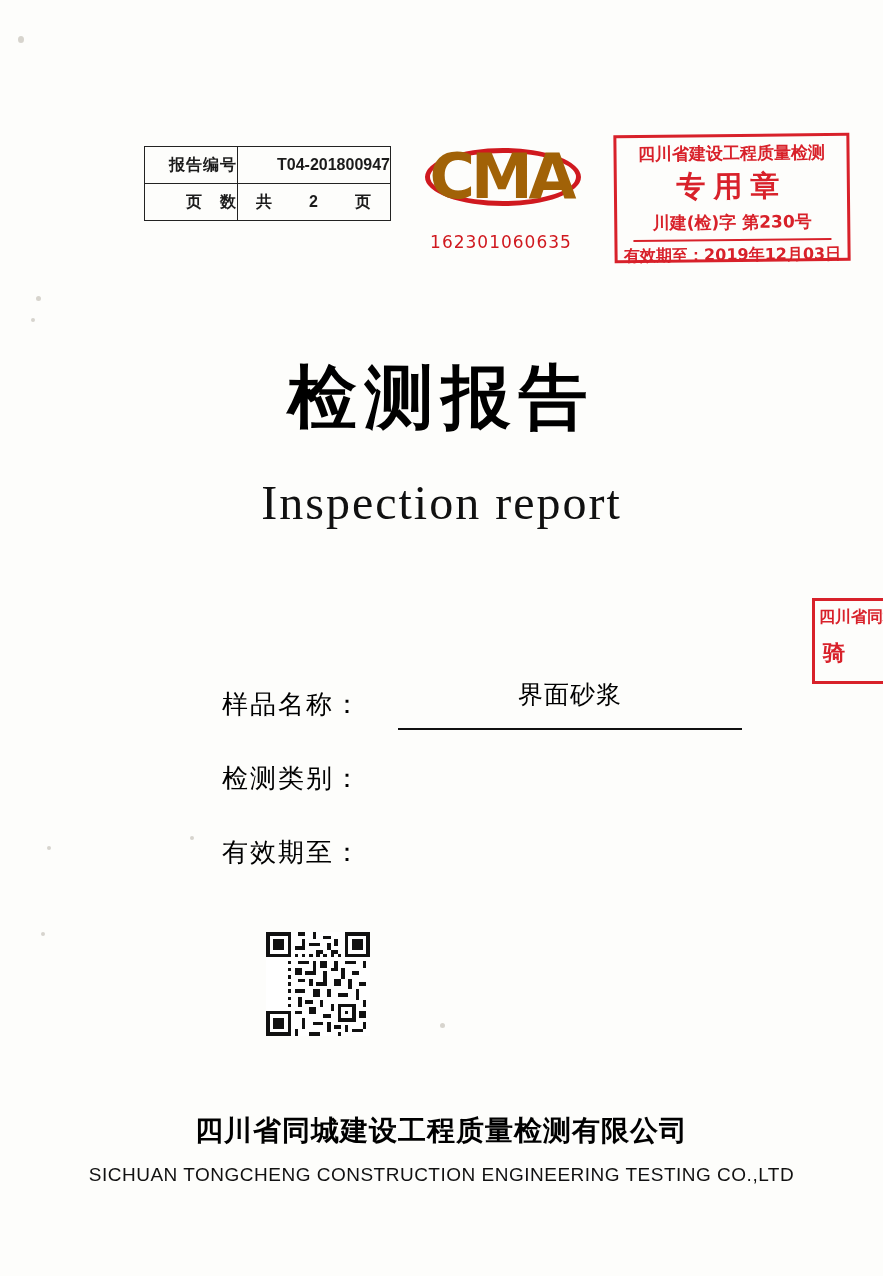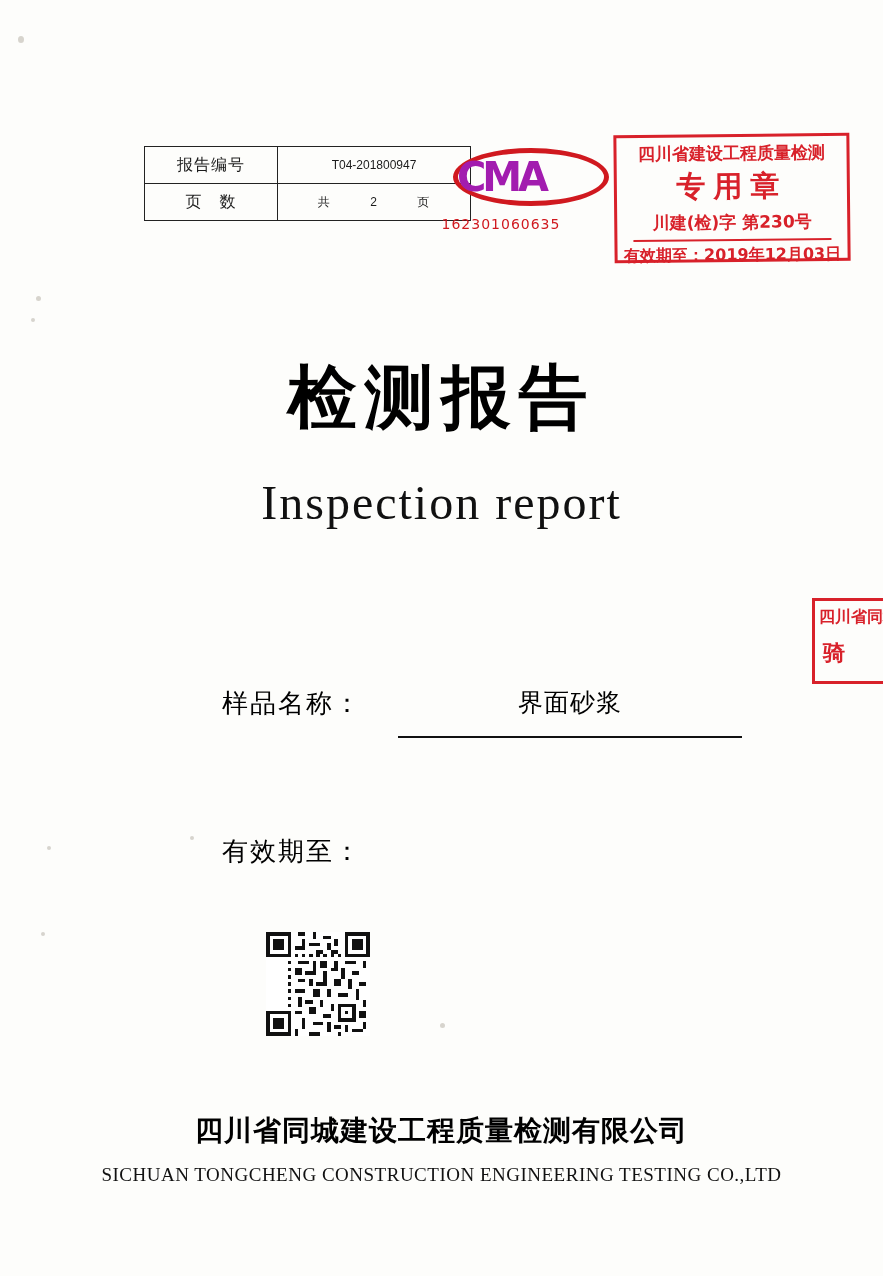--- a/index.html
+++ b/index.html
@@ -32,33 +32,34 @@
     position: absolute;
     left: 144px;
     top: 146px;
     border-collapse: collapse;
     font-family: "DejaVu Sans", sans-serif;
     font-size: 16px;
     color: #1b1b1b;
   }
   .report-table td {
     border: 1.5px solid #222;
-    padding: 6px 20px;
+    padding: 6px 0;
     height: 24px;
-    text-align: center;
-    white-space: nowrap;
+    text-align: right;
+    white-space: nowrap;
+    font-weight: bold;
   }
   .report-table td.lbl {
     width: 92px;
     letter-spacing: 1px;
   }
   .report-table td.val {
     width: 152px;
     font-family: "Liberation Sans", sans-serif;
-    font-size: 12px;
+    font-size: 16px;
   }
   .pages-val {
     display: flex;
     justify-content: space-around;
     align-items: center;
     width: 100%;
     letter-spacing: 1px;
   }
 
   
@@ -66,46 +67,46 @@
     position: absolute;
     left: 416px;
     top: 146px;
     width: 170px;
     text-align: center;
     color: #d0191f;
   }
   .cma-mark {
     font-family: "DejaVu Sans", sans-serif;
     font-weight: bold;
-    font-size: 40px;
+    font-size: 62px;
     line-height: 62px;
     letter-spacing: -4px;
     position: relative;
     display: inline-block;
-    color: #a21caf;
+    color: #a16207;
   }
   .cma-oval {
     position: absolute;
     left: 2px;
     top: 2px;
     width: 156px;
     height: 58px;
     border: 5px solid #d0191f;
     border-radius: 50%;
     box-sizing: border-box;
   }
   .cma-inner {
     position: relative;
     z-index: 2;
     padding: 0 6px;
   }
   .cma-code {
-    margin-top: 8px;
-    font-family: "DejaVu Sans", sans-serif;
-    font-size: 14px;
+    margin-top: 24px;
+    font-family: "DejaVu Sans", sans-serif;
+    font-size: 17px;
     letter-spacing: 1px;
     color: #d0191f;
   }
 
   
   .stamp {
     position: absolute;
     left: 614px;
     top: 134px;
     width: 236px;
@@ -200,21 +201,21 @@
 
   
   .fields {
     position: absolute;
     left: 222px;
     top: 686px;
     width: 520px;
   }
   .field-row {
     display: flex;
-    align-items: flex-start;
+    align-items: center;
     margin-bottom: 38px;
     height: 36px;
   }
   .field-label {
     font-family: "DejaVu Sans", sans-serif;
     font-size: 26px;
     letter-spacing: 2px;
     color: #000;
     white-space: nowrap;
     width: 176px;
@@ -251,21 +252,21 @@
     font-size: 28px;
     letter-spacing: 1px;
     color: #000;
   }
   .footer-en {
     position: absolute;
     left: 0;
     right: 0;
     top: 1164px;
     text-align: center;
-    font-family: Liberation Serif, serif;
+    font-family: Liberation Sans, sans-serif;
     font-size: 19px;
     letter-spacing: 0.5px;
     color: #111;
   }
 </style>
 </head>
 <body>
 
 <div class="page">
 
@@ -319,20 +320,21 @@
 
   <div class="title-cn">检测报告</div>
   <div class="title-en">Inspection  report</div>
 
   <div class="fields">
     <div class="field-row">
       <div class="field-label">样品名称：</div>
       <div class="field-value">界面砂浆</div>
     </div>
     <div class="field-row">
+      <div class="field-label">检测类别：</div>
     </div>
     <div class="field-row">
       <div class="field-label">有效期至：</div>
     </div>
   </div>
 
   <svg class="qr" viewBox="0 0 29 29" shape-rendering="crispEdges">
     <rect width="29" height="29" fill="#ffffff"></rect>
     <g fill="#111111">
 

